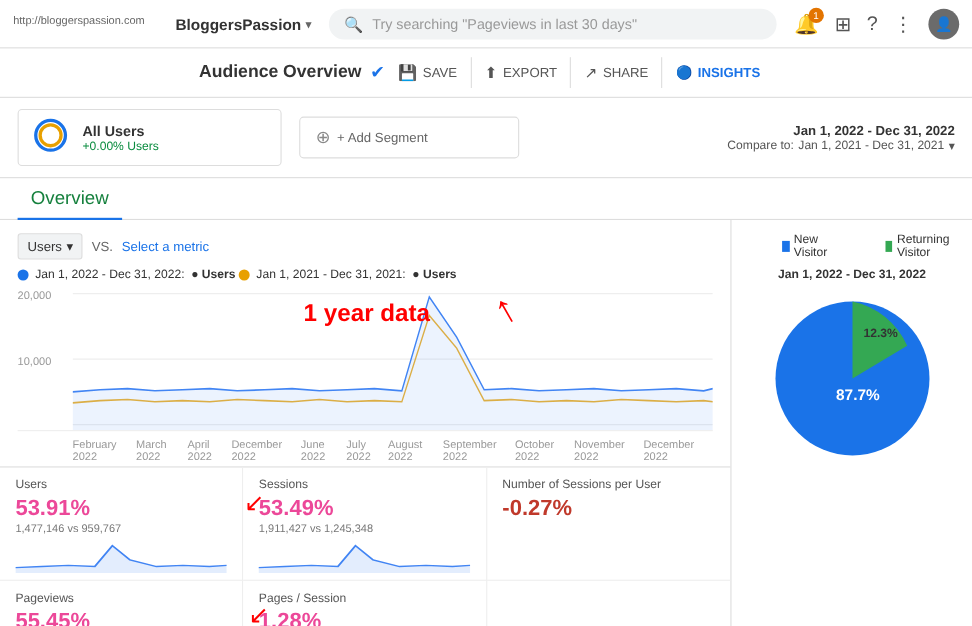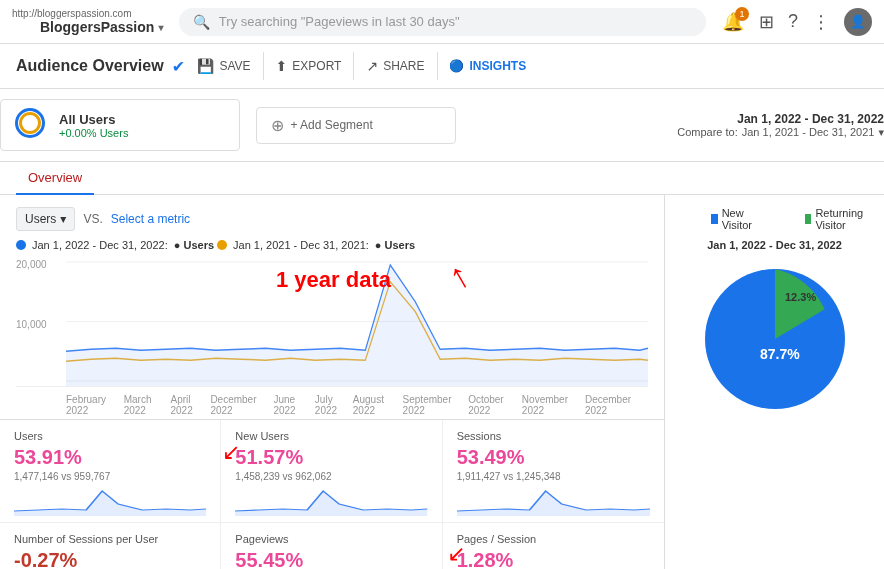--- a/index.html
+++ b/index.html
@@ -1,59 +1,59 @@
 <!DOCTYPE html>
 <html><head>
   <meta charset="utf-8">
   <style>
     * { box-sizing: border-box; margin: 0; padding: 0; }
     body { font-family: Arial, sans-serif; font-size: 12px; background: #fff; color: #333; width: 884px; overflow-x: hidden; }
 
     
     .top-nav { display: flex; align-items: center; padding: 6px 12px; border-bottom: 1px solid #ddd; background: #fff; height: 44px; }
-    .brand-area { display: flex; flex-direction: column; min-width: 140px; }
+    .brand-area { display: flex; flex-direction: row; min-width: 140px; }
     .brand-url { font-size: 10px; color: #666; }
     .brand-name { font-size: 14px; font-weight: bold; color: #333; display: flex; align-items: center; gap: 4px; padding-left: 28px; }
     .brand-name .chevron { font-size: 10px; color: #666; }
     .search-bar { flex: 1; margin: 0 16px; background: #f1f3f4; border-radius: 20px; padding: 6px 14px; display: flex; align-items: center; gap: 8px; cursor: text; }
     .search-bar .search-icon-svg { color: #666; font-size: 14px; }
     .search-placeholder { color: #999; font-size: 13px; }
     .nav-icons { display: flex; align-items: center; gap: 14px; }
     .nav-icon { font-size: 18px; color: #555; cursor: pointer; position: relative; }
     .notif-badge { position: absolute; top: -4px; right: -4px; background: #e37400; color: #fff; border-radius: 50%; width: 14px; height: 14px; font-size: 9px; display: flex; align-items: center; justify-content: center; }
     .avatar-circle { width: 28px; height: 28px; border-radius: 50%; background: #6b6b6b; display: flex; align-items: center; justify-content: center; color: #fff; font-size: 13px; cursor: pointer; overflow: hidden; }
 
     
-    .page-header { display: flex; align-items: center; justify-content: flex-start; padding: 8px 16px; border-bottom: 1px solid #ddd; }
+    .page-header { display: flex; align-items: center; justify-content: center; padding: 8px 16px; border-bottom: 1px solid #ddd; }
     .page-title-area { display: flex; align-items: center; gap: 8px; }
     .page-title { font-size: 16px; font-weight: bold; color: #333; }
     .verified-icon { color: #1a73e8; font-size: 16px; }
     .header-actions { display: flex; align-items: center; gap: 0; }
     .header-btn { display: flex; align-items: center; gap: 5px; padding: 6px 12px; font-size: 12px; color: #555; cursor: pointer; border-right: 1px solid #ddd; }
     .header-btn:last-child { border-right: none; }
     .header-btn .btn-icon { font-size: 14px; }
     .insights-btn { display: flex; align-items: center; gap: 5px; padding: 6px 12px; font-size: 12px; color: #1a73e8; font-weight: bold; cursor: pointer; }
 
     
-    .segment-row { display: flex; align-items: center; padding: 10px 0; border-bottom: 1px solid #ddd; gap: 16px; }
+    .segment-row { display: flex; align-items: center; padding: 10px 16px; border-bottom: 1px solid #ddd; gap: 16px; }
     .segment-card { display: flex; align-items: center; gap: 10px; background: #fff; border: 1px solid #ddd; border-radius: 4px; padding: 8px 14px; min-width: 240px; }
     .segment-icon { position: relative; }
     .circle-outer { width: 30px; height: 30px; border-radius: 50%; border: 3px solid #1a73e8; background: transparent; }
     .circle-inner { width: 22px; height: 22px; border-radius: 50%; border: 3px solid #e8a000; background: transparent; position: absolute; top: 4px; left: 4px; }
     .segment-info .seg-name { font-size: 13px; font-weight: bold; color: #333; }
     .segment-info .seg-pct { font-size: 11px; color: #0a8c3f; }
     .add-segment { display: flex; align-items: center; gap: 6px; border: 1px solid #ddd; border-radius: 4px; padding: 8px 14px; min-width: 200px; color: #666; cursor: pointer; }
     .add-segment-plus { font-size: 16px; color: #888; }
     .date-range-area { margin-left: auto; text-align: right; font-size: 12px; }
     .date-main { font-weight: bold; color: #333; }
     .date-compare { color: #555; font-size: 11px; display: flex; align-items: center; gap: 4px; }
 
     
     .overview-tab-row { padding: 0 16px; border-bottom: 1px solid #ddd; }
-    .tab-item { display: inline-block; padding: 8px 12px; font-size: 13px; color: #b91c1c; border-bottom: 2px solid #1a73e8; margin-bottom: -1px; cursor: pointer; }
+    .tab-item { display: inline-block; padding: 8px 12px; font-size: 17px; color: #15803d; border-bottom: 2px solid #1a73e8; margin-bottom: -1px; cursor: pointer; }
 
     
     .chart-section { padding: 12px 16px 0; }
     .chart-controls { display: flex; align-items: center; justify-content: space-between; margin-bottom: 8px; }
     .metric-selector { display: flex; align-items: center; gap: 8px; }
     .metric-dropdown { display: flex; align-items: center; gap: 4px; background: #f1f3f4; border: 1px solid #ddd; border-radius: 3px; padding: 4px 8px; font-size: 12px; cursor: pointer; }
     .vs-label { font-size: 12px; color: #666; }
     .select-metric-link { color: #1a73e8; font-size: 12px; cursor: pointer; }
     .time-buttons { display: flex; gap: 0; }
     .time-btn { padding: 4px 8px; font-size: 12px; border: 1px solid #ddd; background: #fff; cursor: pointer; color: #555; margin-left: -1px; }
@@ -258,31 +258,20 @@
           <div class="mini-chart">
             <svg viewBox="0 0 120 30" preserveAspectRatio="none">
               <polyline fill="none" stroke="#4285f4" stroke-width="1.2" points="0,25 15,24 30,23 45,24 55,5 65,18 80,24 95,23 110,24 120,23"></polyline>
               <polygon fill="#4285f4" fill-opacity="0.15" points="0,25 15,24 30,23 45,24 55,5 65,18 80,24 95,23 110,24 120,23 120,30 0,30"></polygon>
             </svg>
           </div>
 
           <div style="position:absolute; top:20px; right:-20px; color:red; font-size:22px; transform:rotate(180deg);">↗</div>
         </div>
 
-        <div class="metric-card-item">
-          <div class="metric-name">New Users</div>
-          <div class="metric-pct green">51.57%</div>
-          <div class="metric-values">1,458,239 vs 962,062</div>
-          <div class="mini-chart">
-            <svg viewBox="0 0 120 30" preserveAspectRatio="none">
-              <polyline fill="none" stroke="#4285f4" stroke-width="1.2" points="0,25 15,24 30,23 45,24 55,5 65,18 80,24 95,23 110,24 120,23"></polyline>
-              <polygon fill="#4285f4" fill-opacity="0.15" points="0,25 15,24 30,23 45,24 55,5 65,18 80,24 95,23 110,24 120,23 120,30 0,30"></polygon>
-            </svg>
-          </div>
-        </div>
 
         <div class="metric-card-item">
           <div class="metric-name">Sessions</div>
           <div class="metric-pct green">53.49%</div>
           <div class="metric-values">1,911,427 vs 1,245,348</div>
           <div class="mini-chart">
             <svg viewBox="0 0 120 30" preserveAspectRatio="none">
               <polyline fill="none" stroke="#4285f4" stroke-width="1.2" points="0,25 15,24 30,23 45,24 55,5 65,18 80,24 95,23 110,24 120,23"></polyline>
               <polygon fill="#4285f4" fill-opacity="0.15" points="0,25 15,24 30,23 45,24 55,5 65,18 80,24 95,23 110,24 120,23 120,30 0,30"></polygon>
             </svg>

